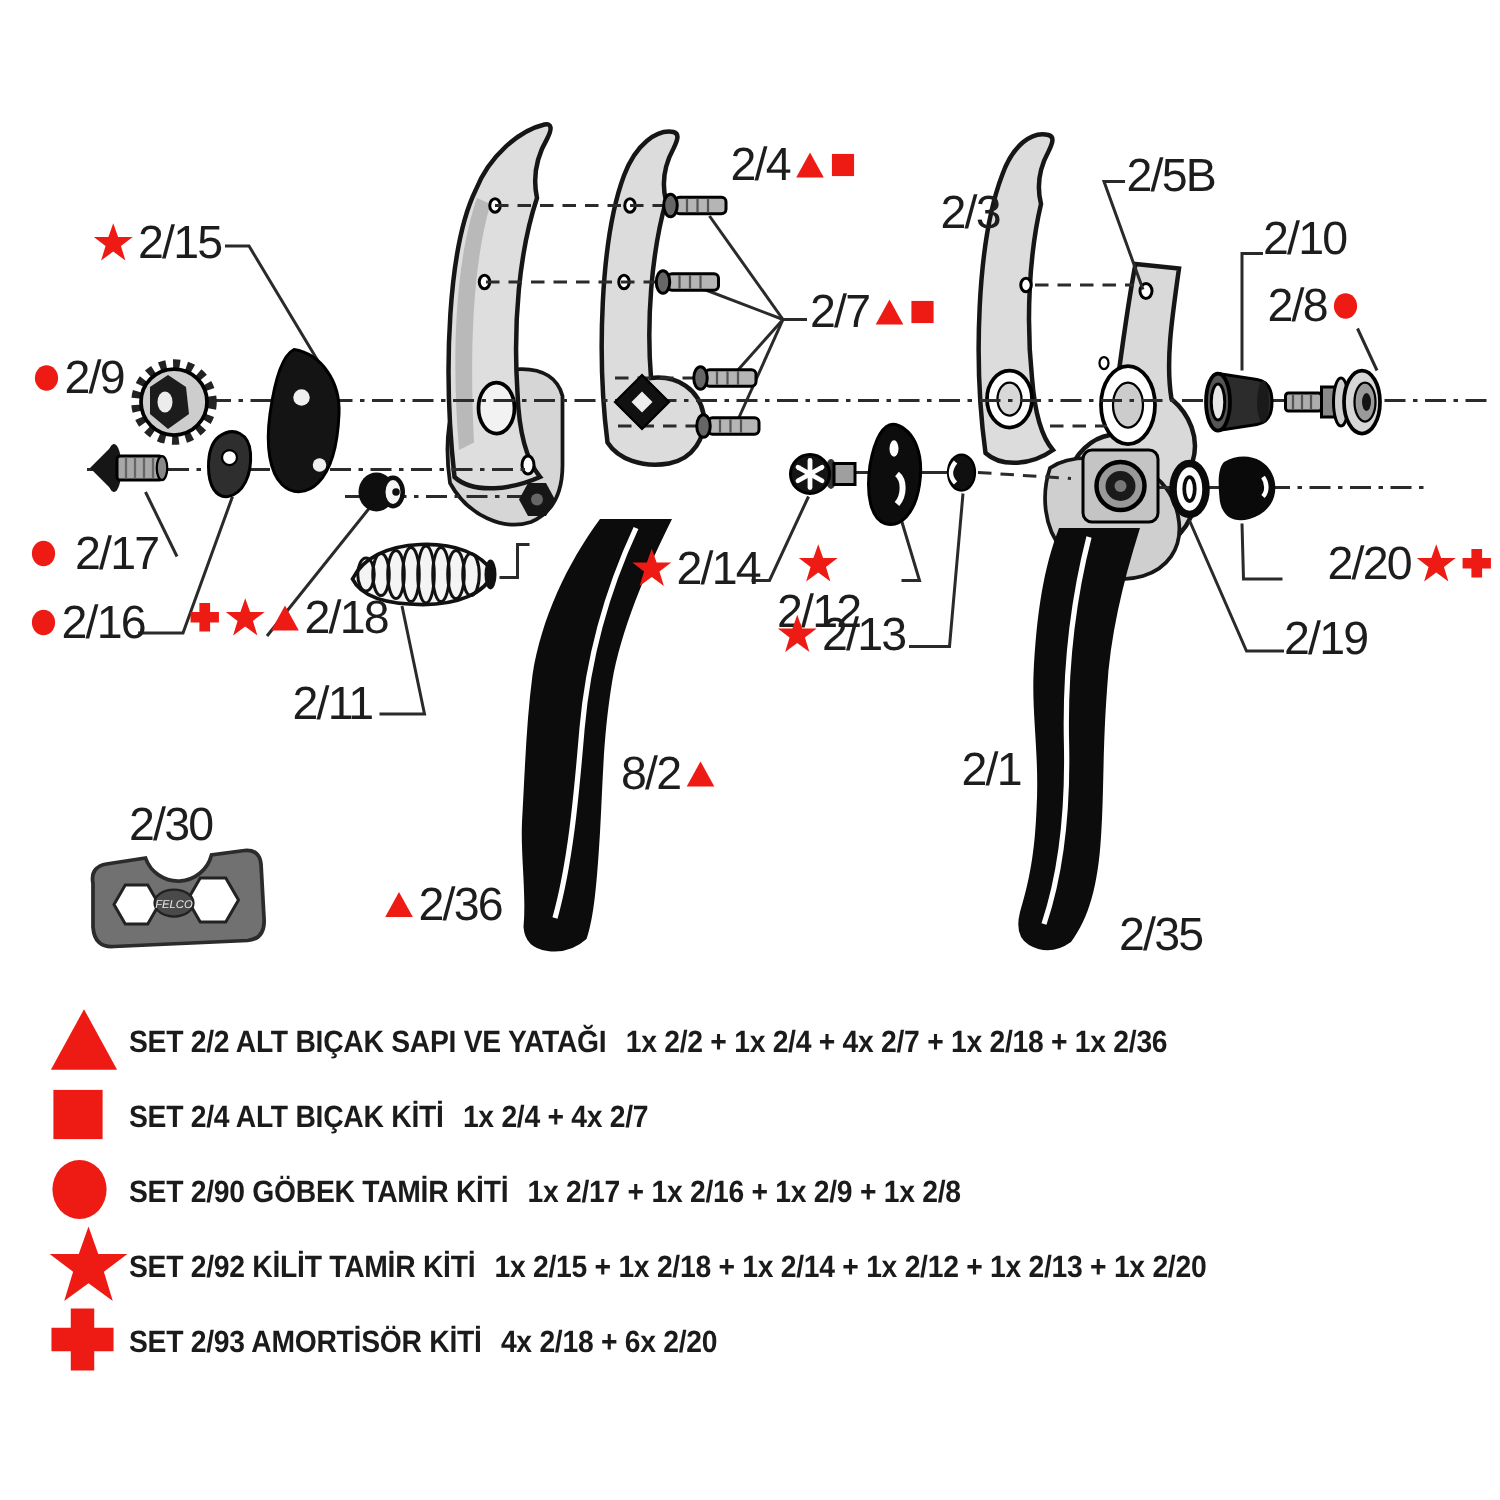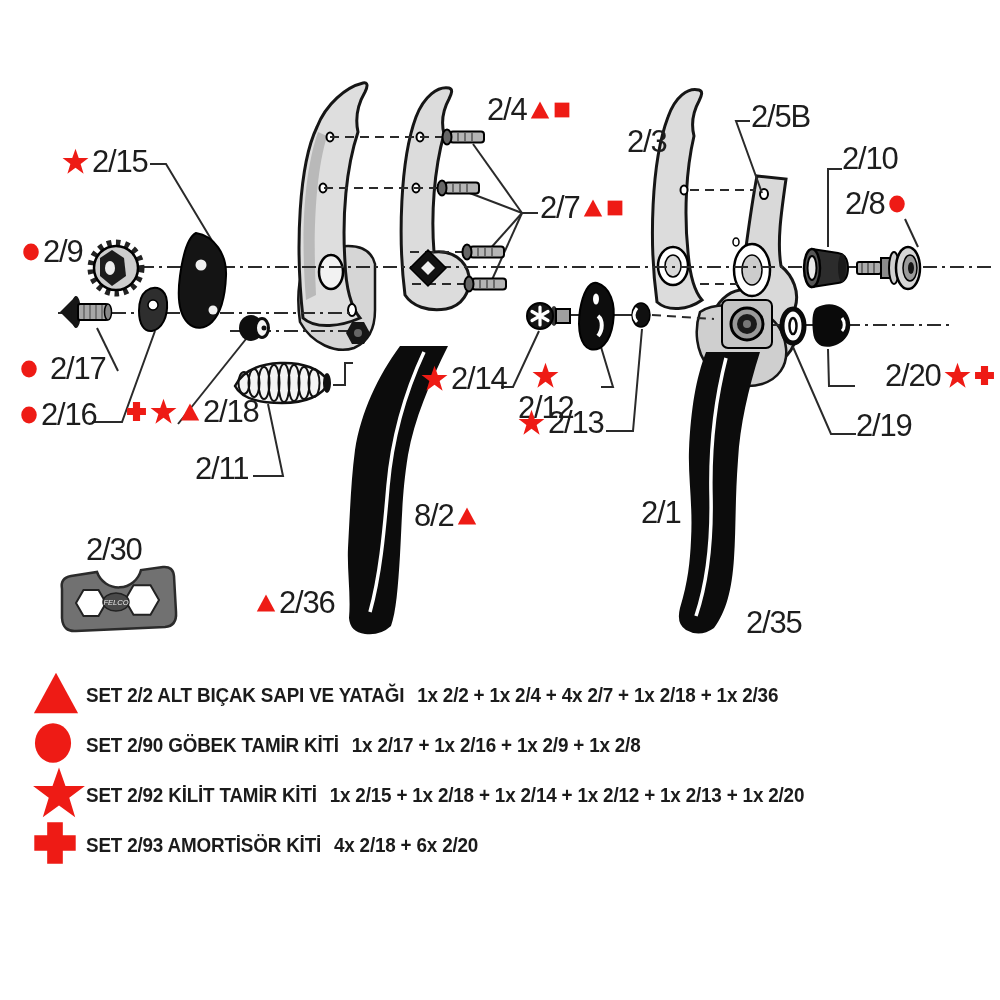--- a/index.html
+++ b/index.html
@@ -459,20 +459,28 @@
       <div class="legend-row">
         <span class="legend-icon">
           <span class="sym"><svg viewBox="0 0 100 100" width="48" height="48" fill="#ee1b15">
               <polygon points="50,8 96,92 4,92"></polygon>
             </svg></span>
         </span>
         <span class="legend-text"><span class="set-title">SET 2/2 ALT BIÇAK SAPI VE YATAĞI</span><span class="set-items">1x 2/2 + 1x 2/4 + 4x 2/7 + 1x 2/18 + 1x 2/36</span></span>
       </div>
       <div class="legend-row">
         <span class="legend-icon">
+          <span class="sym"><svg viewBox="0 0 100 100" width="40" height="40" fill="#ee1b15">
+              <rect x="9" y="9" width="82" height="82"></rect>
+            </svg></span>
+        </span>
+        <span class="legend-text"><span class="set-title">SET 2/4 ALT BIÇAK KİTİ</span><span class="set-items">1x 2/4 + 4x 2/7</span></span>
+      </div>
+      <div class="legend-row">
+        <span class="legend-icon">
           <span class="sym"><svg viewBox="0 0 100 100" width="42" height="42" fill="#ee1b15">
               <ellipse cx="50" cy="50" rx="43" ry="47"></ellipse>
             </svg></span>
         </span>
         <span class="legend-text"><span class="set-title">SET 2/90 GÖBEK TAMİR KİTİ</span><span class="set-items">1x 2/17 + 1x 2/16 + 1x 2/9 + 1x 2/8</span></span>
       </div>
       <div class="legend-row">
         <span class="legend-icon">
           <span class="sym"><svg viewBox="0 0 100 100" width="54" height="54" fill="#ee1b15">
               <polygon points="50,3 62,37 98,37 69,59 80,95 50,73 20,95 31,59 2,37 38,37"></polygon>

